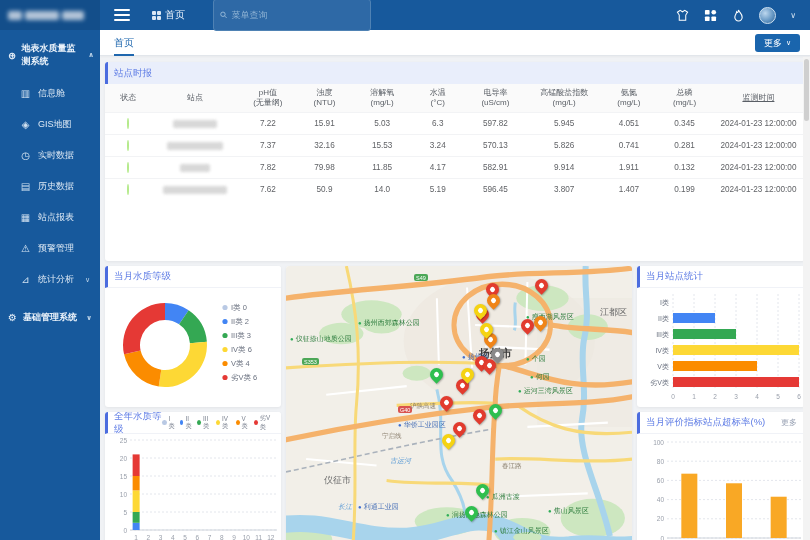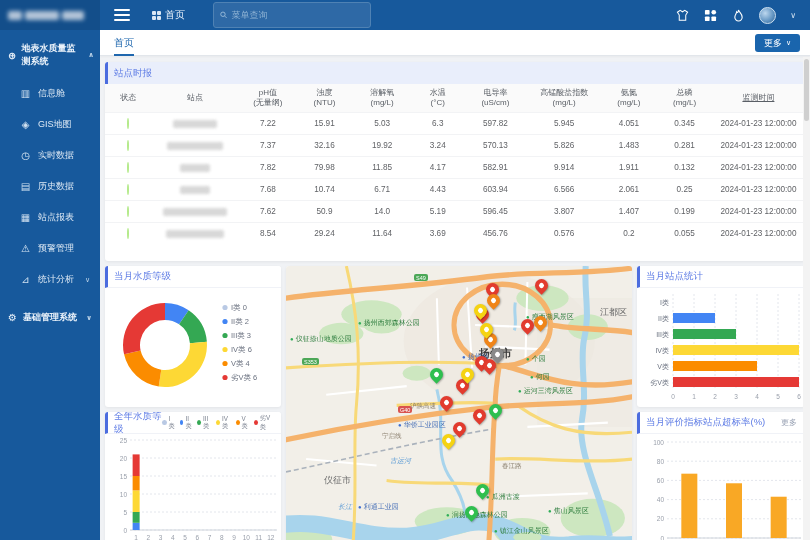--- a/index.html
+++ b/index.html
@@ -10,21 +10,21 @@
   .topbar { position:absolute; left:0; top:0; width:810px; height:30px; background:#17599c; z-index:30;
     display:flex; align-items:center; }
   .logo-box { width:100px; height:30px; background:#134e8a; display:flex; align-items:center; padding-left:8px; gap:3px; }
   .logo-blur { display:flex; gap:3px; filter:blur(2px); opacity:.85; }
   .logo-blur i { display:block; height:9px; border-radius:2px; background:#cfd9e6; }
   .hamburger { width:16px; height:12px; margin-left:14px; display:flex; flex-direction:column; justify-content:space-between; cursor:pointer; }
   .hamburger i { display:block; height:2px; background:#fff; border-radius:1px; }
   .bc { display:flex; align-items:center; gap:4px; margin-left:22px; color:#e8f1fa; font-size:10px; }
   .grid-ico { width:9px; height:9px; display:grid; grid-template-columns:1fr 1fr; gap:1px; }
   .grid-ico i { background:#dbe8f5; border-radius:1px; }
-  .searchbox { margin-left:28px; width:158px; height:26px; background:rgba(255,255,255,.10);
+  .searchbox { margin-left:28px; width:158px; height:32px; background:rgba(255,255,255,.10);
     border:1px solid #4f82b4; border-radius:3px; display:flex; align-items:center; padding:0 6px; gap:4px; }
   .searchbox input { background:transparent; border:0; outline:0; color:#cfe0f0; font-size:9px; width:100%; }
   .searchbox input::placeholder { color:#8fb3d4; }
   .top-right { margin-left:auto; display:flex; align-items:center; gap:14px; padding-right:14px; color:#fff; }
   .tr-ico { width:14px; height:14px; display:flex; align-items:center; justify-content:center; cursor:pointer; }
   .avatar { width:17px; height:17px; border-radius:50%; background:radial-gradient(circle at 35% 35%, #bcd7ee, #5f92c0 60%, #2f5f8e);
     border:1px solid #cfe2f2; cursor:pointer; }
   .caret { font-size:8px; color:#cfe0f0; cursor:pointer; }
 
   
@@ -246,25 +246,25 @@
               <td>0.345</td>
               <td>2024-01-23 12:00:00</td>
             </tr>
             <tr>
               <td><span class="dot"></span></td>
               <td>
                 <span class="redact" style="width:56px;display:block"></span>
               </td>
               <td>7.37</td>
               <td>32.16</td>
-              <td>19.92</td>
+              <td>15.53</td>
               <td>3.24</td>
               <td>570.13</td>
               <td>5.826</td>
-              <td>1.483</td>
+              <td>0.741</td>
               <td>0.281</td>
               <td>2024-01-23 12:00:00</td>
             </tr>
             <tr>
               <td><span class="dot"></span></td>
               <td>
                 <span class="redact" style="width:30px;display:block"></span>
               </td>
               <td>7.82</td>
               <td>79.98</td>
@@ -272,60 +272,30 @@
               <td>4.17</td>
               <td>582.91</td>
               <td>9.914</td>
               <td>1.911</td>
               <td>0.132</td>
               <td>2024-01-23 12:00:00</td>
             </tr>
             <tr>
               <td><span class="dot"></span></td>
               <td>
-                <span class="redact" style="width:30px;display:block"></span>
-              </td>
-              <td>7.68</td>
-              <td>10.74</td>
-              <td>6.71</td>
-              <td>4.43</td>
-              <td>603.94</td>
-              <td>6.566</td>
-              <td>2.061</td>
-              <td>0.25</td>
-              <td>2024-01-23 12:00:00</td>
-            </tr>
-            <tr>
-              <td><span class="dot"></span></td>
-              <td>
                 <span class="redact" style="width:64px;display:block"></span>
               </td>
               <td>7.62</td>
               <td>50.9</td>
               <td>14.0</td>
               <td>5.19</td>
               <td>596.45</td>
               <td>3.807</td>
               <td>1.407</td>
               <td>0.199</td>
-              <td>2024-01-23 12:00:00</td>
-            </tr>
-            <tr>
-              <td><span class="dot"></span></td>
-              <td>
-                <span class="redact" style="width:58px;display:block"></span>
-              </td>
-              <td>8.54</td>
-              <td>29.24</td>
-              <td>11.64</td>
-              <td>3.69</td>
-              <td>456.76</td>
-              <td>0.576</td>
-              <td>0.2</td>
-              <td>0.055</td>
               <td>2024-01-23 12:00:00</td>
             </tr>
           </tbody>
       </table>
     </div>
 
     <div class="card" id="panel-donut">
       <div class="card-head">
         <span id="donut-title">当月水质等级</span>
       </div>

